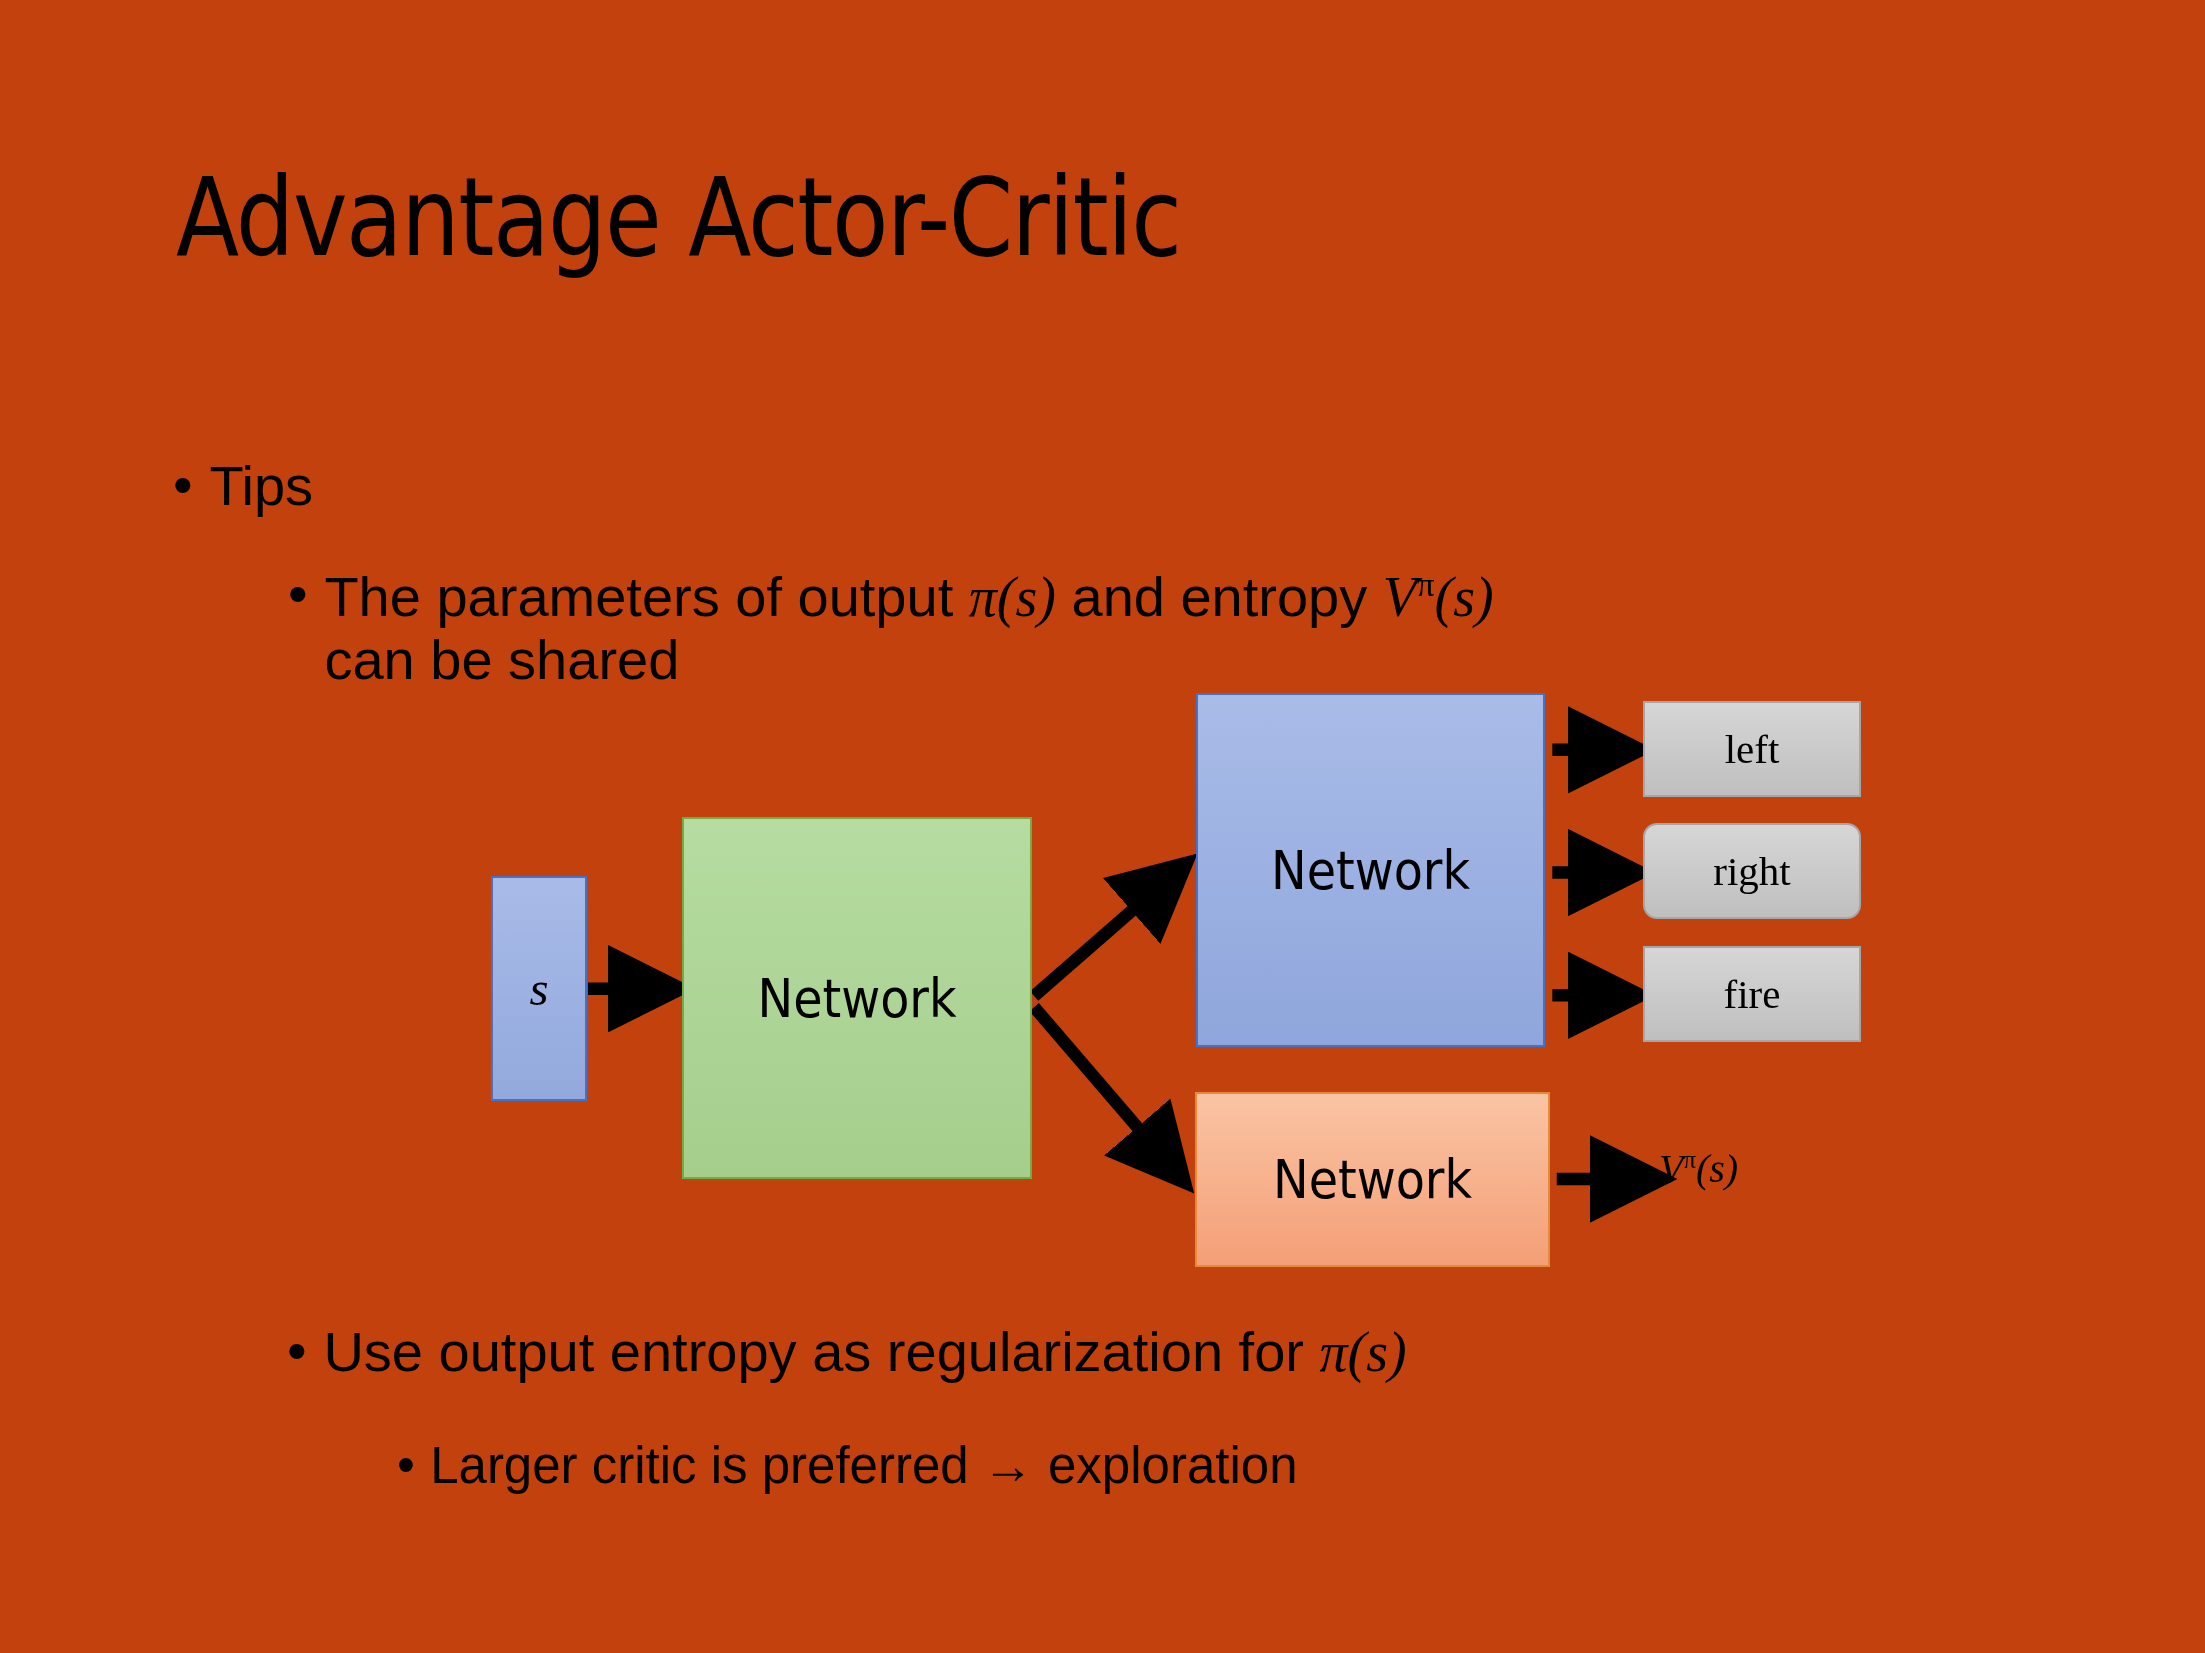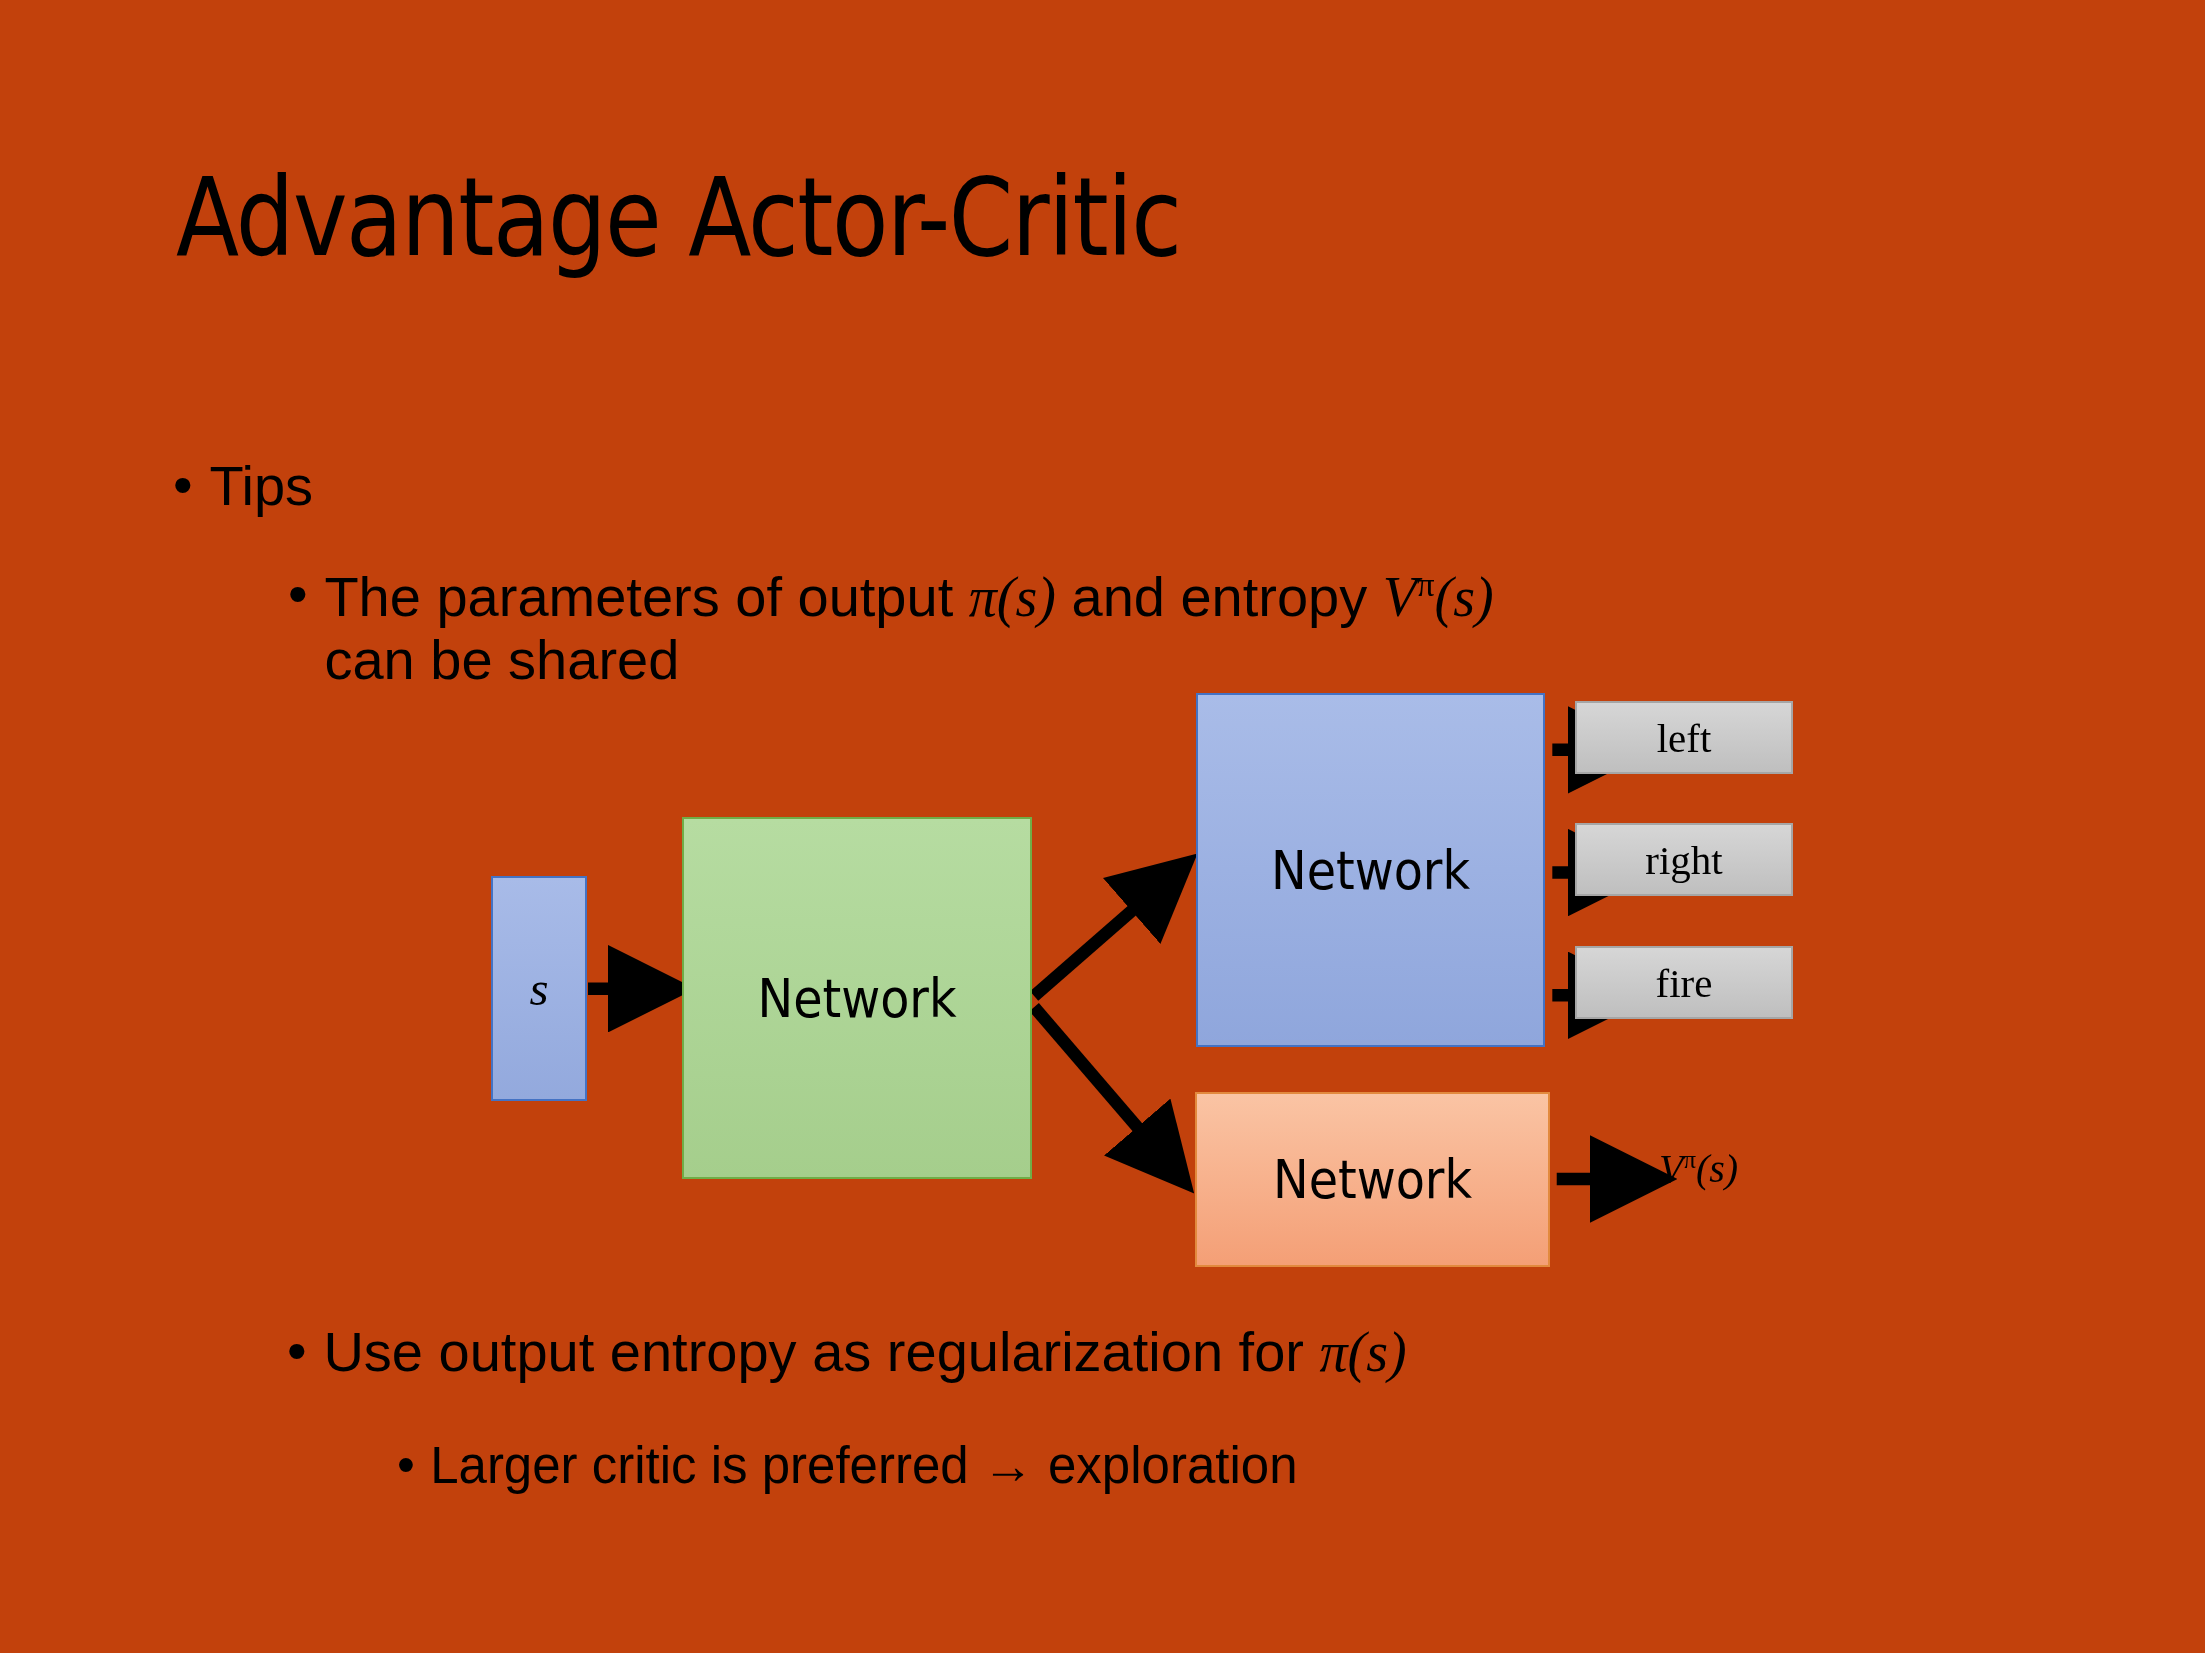--- a/index.html
+++ b/index.html
@@ -155,31 +155,31 @@
     top: 1092px;
     width: 355px;
     height: 175px;
     background: linear-gradient(180deg, #FAC4A4 0%, #F49F76 100%);
     border: 2.2px solid #E28A3E;
     font-size: 53px;
   }
 
   .box-out {
     width: 218px;
-    height: 73px;
-    left: 1575px;
+    height: 96px;
+    left: 1643px;
     background: linear-gradient(180deg, #D6D6D6 0%, #BFBFBF 100%);
     border: 2.2px solid #A6A6A6;
     font-family: "Liberation Serif", "DejaVu Serif", serif;
     font-weight: normal;
     font-size: 41px;
     align-items: center;
   }
   .out-left  { top: 701px; }
-  .out-right { top: 823px; }
+  .out-right { top: 823px; border-radius: 14px; }
   .out-fire  { top: 946px; }
 
   .vpi-label {
     position: absolute;
     left: 1659px;
     top: 1145px;
     font-size: 40px;
     white-space: nowrap;
   }
 

